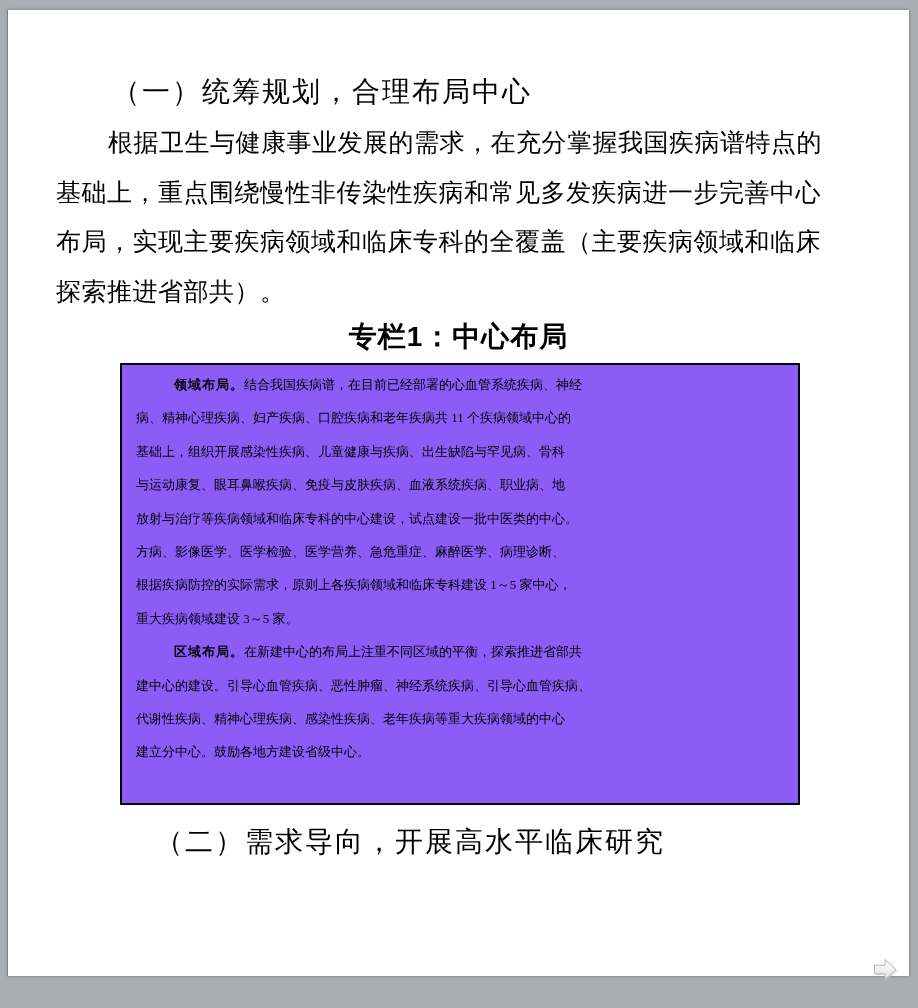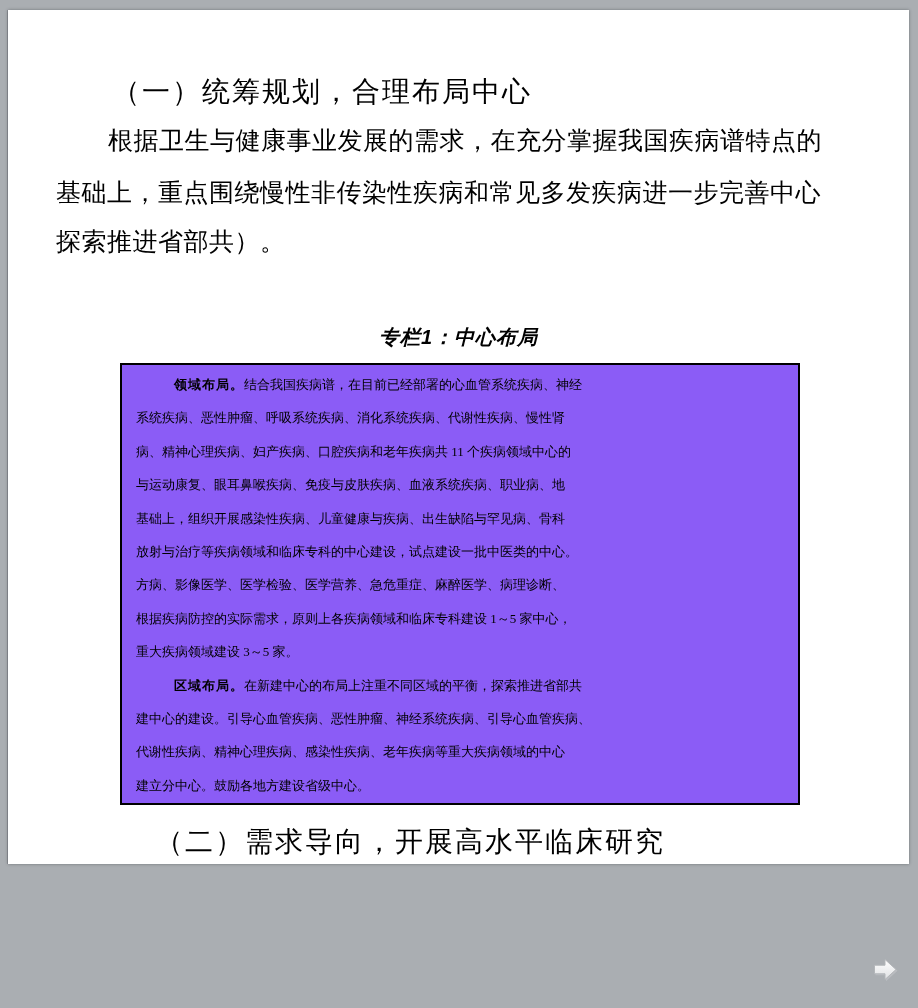--- a/index.html
+++ b/index.html
@@ -7,21 +7,21 @@
     width: 918px; height: 1008px;
     position: relative;
     background: #aaaeb2;
     overflow: hidden;
     font-family: "Liberation Serif", "DejaVu Serif", serif;
     color: #000;
   }
   .page {
     position: absolute;
     left: 8px; top: 10px;
-    width: 901px; height: 854px;
+    width: 901px; height: 966px;
     background: #ffffff;
     box-shadow: 0 0 3px rgba(40,44,48,.45), -1px 0 0 rgba(110,114,118,.45);
   }
   .heading {
     position: absolute;
     left: 104px;
     font-size: 28px;
     line-height: 40px;
     letter-spacing: 2px;
     white-space: nowrap;
@@ -31,31 +31,30 @@
   #heading2 { top: 812px; margin-left: 43px; }
   .body-para {
     position: absolute;
     left: 48px; top: 108px;
     width: 800px;
     font-size: 25px;
     line-height: 49.5px;
     letter-spacing: 0.5px;
   }
   .body-line { white-space: nowrap; height: 49.5px; }
-  .body-line.indent { text-indent: 52px; font-family: Liberation Mono, monospace; }
+  .body-line.indent { text-indent: 52px; }
   .box-title {
     position: absolute;
     top: 310px; left: 0; width: 901px;
     text-align: center;
     font-family: "Liberation Sans", "DejaVu Sans", sans-serif;
     font-weight: bold;
-    font-size: 20px;
+    font-size: 28px;
     line-height: 34px;
     letter-spacing: 1px;
-    font-style: italic;
   }
   .callout-box {
     position: absolute;
     left: 112px; top: 353px;
     width: 680px; height: 442px;
     border: 2px solid #000;
     box-sizing: border-box;
     background: #8b5cf6;
     padding: 3px 13px 0 14px;
     font-size: 13px;
@@ -75,33 +74,33 @@
 </head>
 <body>
 
 <div class="page">
 
   <div id="heading1" class="heading">（一）统筹规划，合理布局中心</div>
 
   <div class="body-para">
     <div class="body-line indent">根据卫生与健康事业发展的需求，在充分掌握我国疾病谱特点的</div>
     <div class="body-line">基础上，重点围绕慢性非传染性疾病和常见多发疾病进一步完善中心</div>
+    <div class="body-line">布局，实现主要疾病领域和临床专科的全覆盖（主要疾病领域和临床</div>
     <div class="body-line">探索推进省部共）。</div>
   </div>
 
   <div class="box-title">专栏1：中心布局</div>
 
   <div class="callout-box">
     <div class="box-line indent">
       <span class="box-lead">领域布局。</span><span>结合我国疾病谱，在目前已经部署的心血管系统疾病、神经</span>
     </div>
-    <div class="box-line">系统疾病、恶性肿瘤、呼吸系统疾病、消化系统疾病、代谢性疾病、慢性肾</div>
     <div class="box-line">病、精神心理疾病、妇产疾病、口腔疾病和老年疾病共 11 个疾病领域中心的</div>
+    <div class="box-line">基础上，组织开展感染性疾病、儿童健康与疾病、出生缺陷与罕见病、骨科</div>
     <div class="box-line">与运动康复、眼耳鼻喉疾病、免疫与皮肤疾病、血液系统疾病、职业病、地</div>
-    <div class="box-line">基础上，组织开展感染性疾病、儿童健康与疾病、出生缺陷与罕见病、骨科</div>
     <div class="box-line">放射与治疗等疾病领域和临床专科的中心建设，试点建设一批中医类的中心。</div>
     <div class="box-line">方病、影像医学、医学检验、医学营养、急危重症、麻醉医学、病理诊断、</div>
     <div class="box-line">根据疾病防控的实际需求，原则上各疾病领域和临床专科建设 1～5 家中心，</div>
     <div class="box-line">重大疾病领域建设 3～5 家。</div>
     <div class="box-line indent">
       <span class="box-lead">区域布局。</span><span>在新建中心的布局上注重不同区域的平衡，探索推进省部共</span>
     </div>
     <div class="box-line">建中心的建设。引导心血管疾病、恶性肿瘤、神经系统疾病、引导心血管疾病、</div>
     <div class="box-line">代谢性疾病、精神心理疾病、感染性疾病、老年疾病等重大疾病领域的中心</div>
     <div class="box-line">建立分中心。鼓励各地方建设省级中心。</div>

